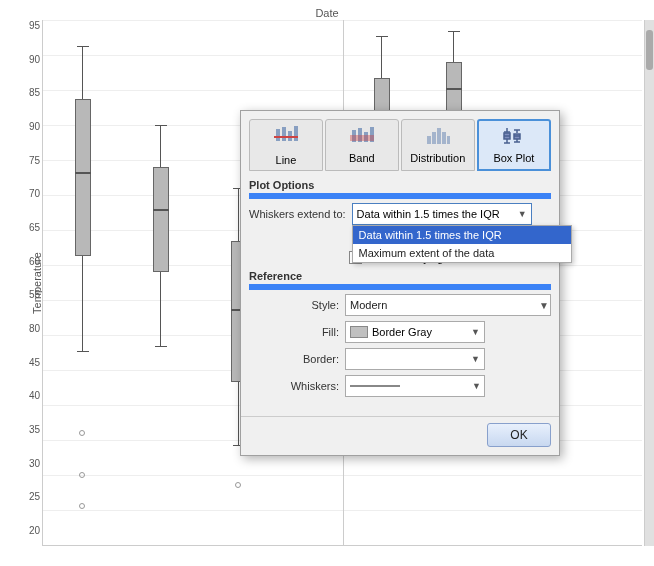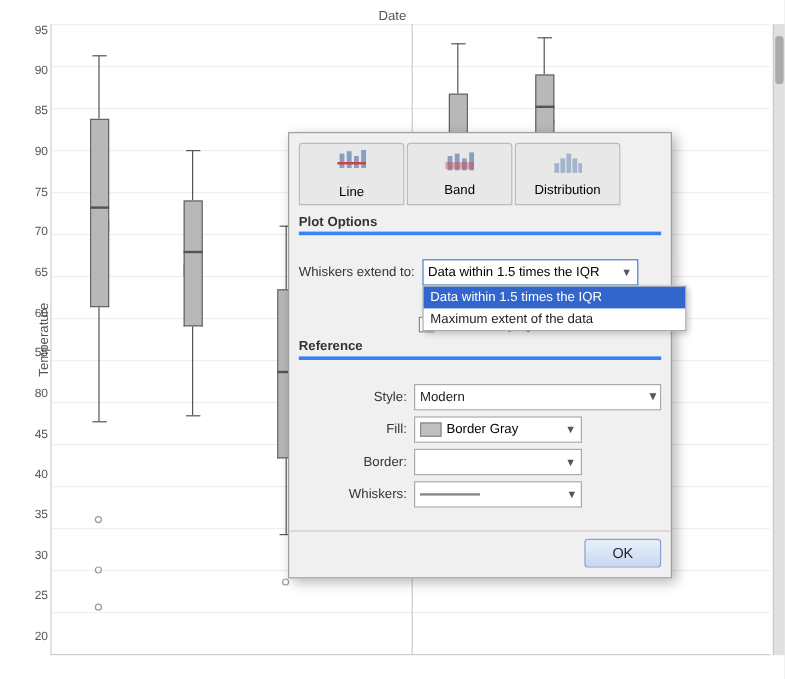--- a/index.html
+++ b/index.html
@@ -119,22 +119,22 @@
       border-top: 2px solid #4a90d9;
       border-left: 2px solid #4a90d9;
       border-right: 2px solid #4a90d9;
     }
 
     
     .section-header {
       font-size: 11px;
       font-weight: bold;
       color: #333;
-      margin: 6px 0 20px 0;
-      border-bottom: 3px solid #3b82f6;
+      margin: 6px 0 4px 0;
+      border-bottom: 6px solid #3b82f6;
       padding-bottom: 2px;
     }
 
     
     .form-row {
       display: flex;
       align-items: center;
       margin-bottom: 5px;
       gap: 6px;
     }
@@ -396,20 +396,39 @@
             <rect x="1" y="10" width="4" height="8" fill="#6080b0" opacity="0.5"></rect>
             <rect x="6" y="6" width="4" height="12" fill="#6080b0" opacity="0.5"></rect>
             <rect x="11" y="2" width="4" height="16" fill="#6080b0" opacity="0.5"></rect>
             <rect x="16" y="6" width="4" height="12" fill="#6080b0" opacity="0.5"></rect>
             <rect x="21" y="10" width="4" height="8" fill="#6080b0" opacity="0.5"></rect>
           </svg>
         </span>
         <span>Distribution</span>
       </div>
 
+      <div class="tab-btn active">
+        <span>
+          <svg width="24" height="20" viewBox="0 0 24 20">
+            <line x1="5" y1="2" x2="5" y2="6" stroke="#4a6090" stroke-width="1.5"></line>
+            <line x1="2" y1="6" x2="8" y2="6" stroke="#4a6090" stroke-width="1.5"></line>
+            <rect x="2" y="7" width="6" height="6" fill="#8090c0" stroke="#4a6090" stroke-width="1.5"></rect>
+            <line x1="2" y1="10" x2="8" y2="10" stroke="#4a6090" stroke-width="1.5"></line>
+            <line x1="5" y1="13" x2="5" y2="17" stroke="#4a6090" stroke-width="1.5"></line>
+            <line x1="2" y1="17" x2="8" y2="17" stroke="#4a6090" stroke-width="1.5"></line>
+            <line x1="15" y1="4" x2="15" y2="7" stroke="#4a6090" stroke-width="1.5"></line>
+            <line x1="12" y1="4" x2="18" y2="4" stroke="#4a6090" stroke-width="1.5"></line>
+            <rect x="12" y="8" width="6" height="5" fill="#8090c0" stroke="#4a6090" stroke-width="1.5"></rect>
+            <line x1="12" y1="10" x2="18" y2="10" stroke="#4a6090" stroke-width="1.5"></line>
+            <line x1="15" y1="13" x2="15" y2="16" stroke="#4a6090" stroke-width="1.5"></line>
+            <line x1="12" y1="16" x2="18" y2="16" stroke="#4a6090" stroke-width="1.5"></line>
+          </svg>
+        </span>
+        <span>Box Plot</span>
+      </div>
     </div>
 
     <div class="section-header">Plot Options</div>
 
     <div class="form-row" style="align-items:center;">
       <div class="form-label">Whiskers extend to:</div>
       <div class="select-wrap whisker-dropdown-wrap" style="position:relative;">
         <div style="display:flex;align-items:center;height:22px;background:white;border:1px solid #4a7fc1;width:180px;padding:0 4px;">
           <span style="flex:1;font-size:11px;overflow:hidden;white-space:nowrap;">Data within 1.5 times the IQR</span>
           <span style="font-size:9px;color:#555;margin-left:2px;">▼</span>

